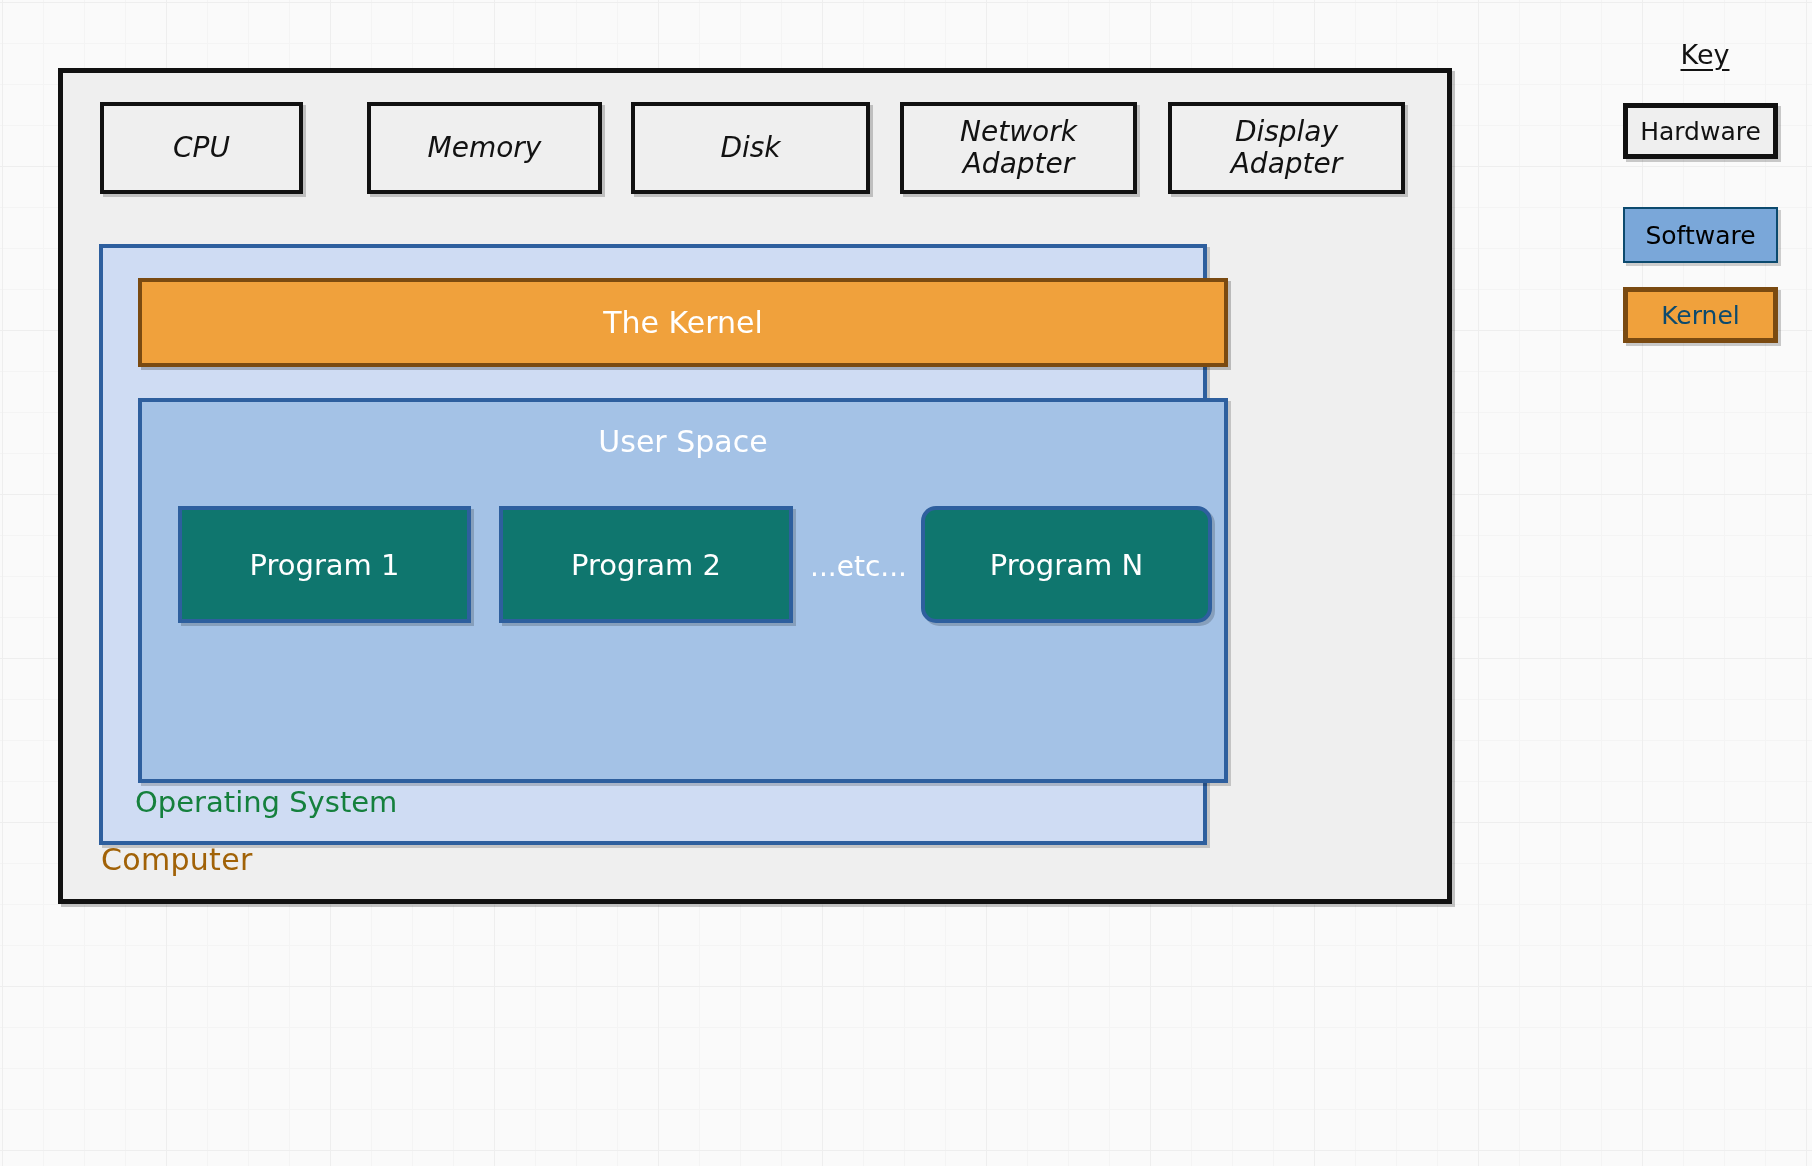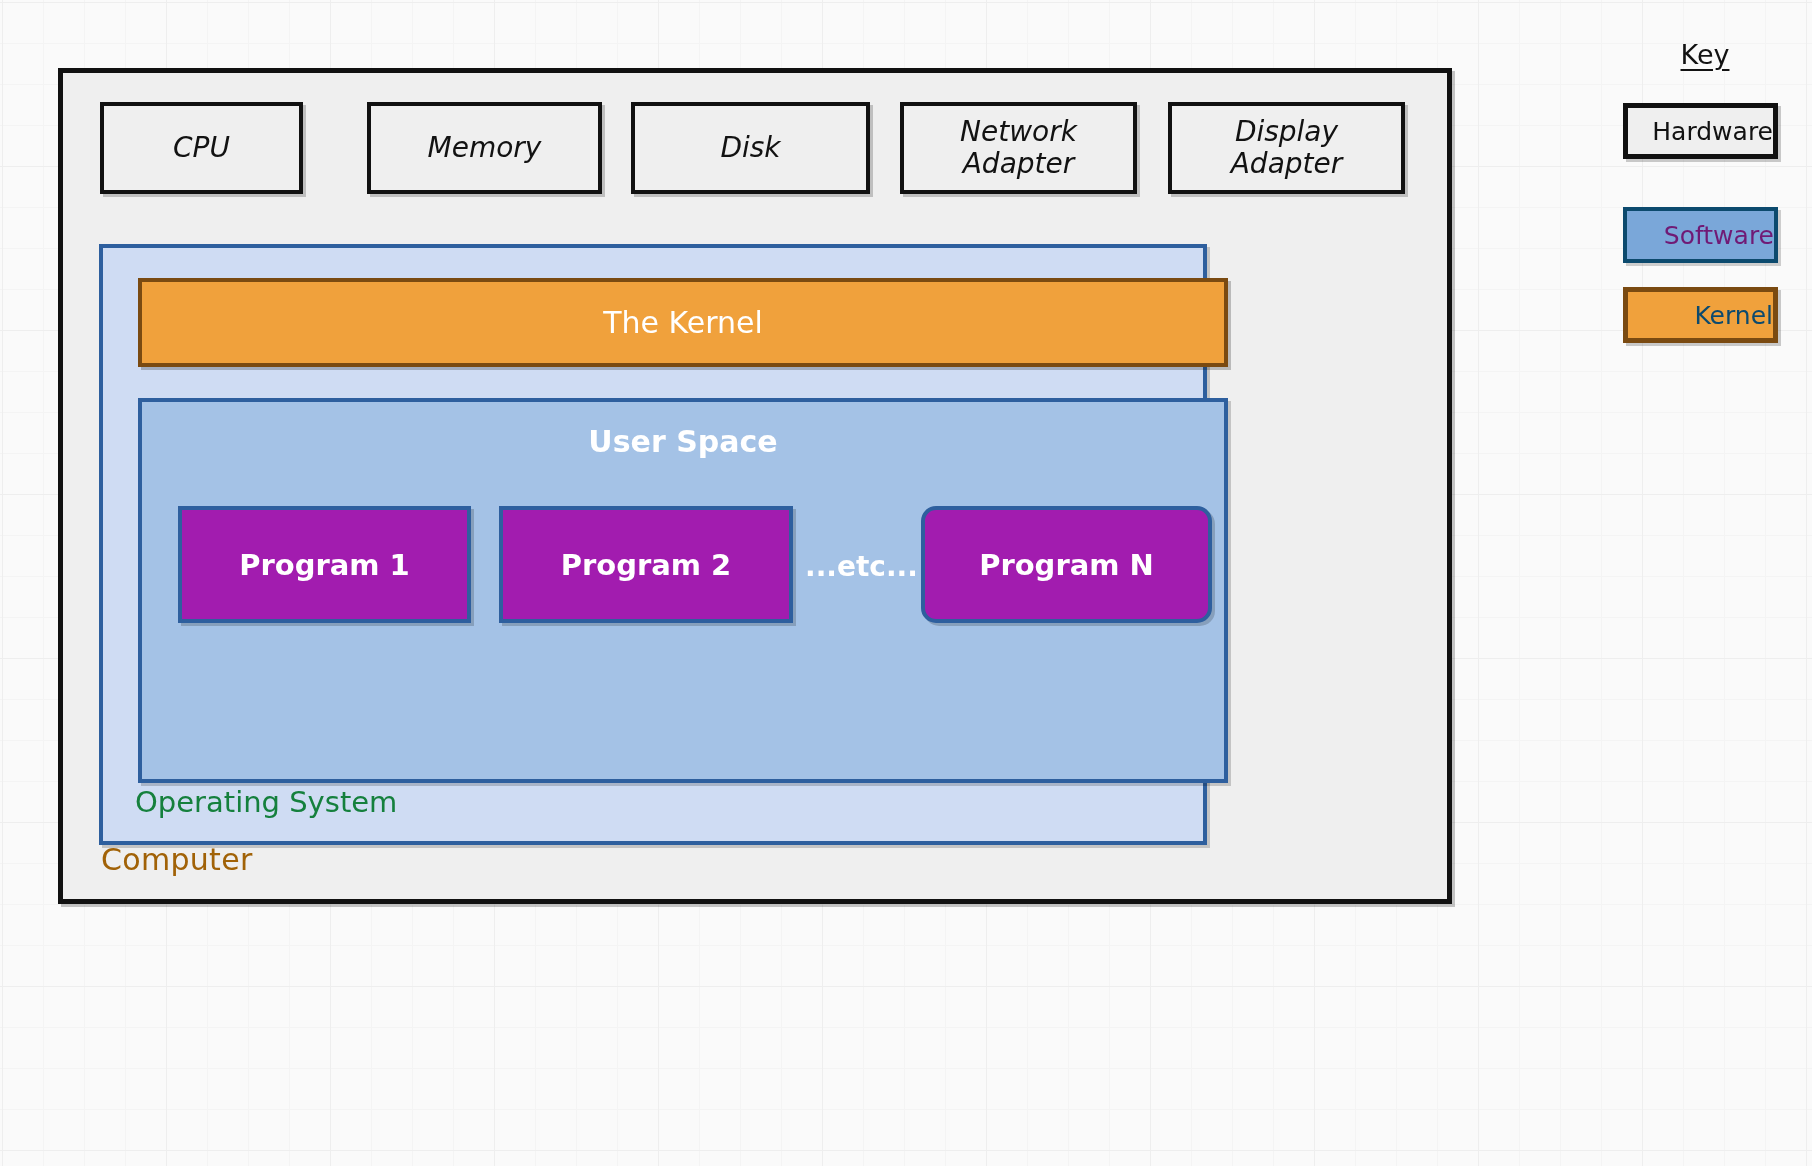--- a/index.html
+++ b/index.html
@@ -120,37 +120,36 @@
   #userspace-box {
     position: absolute;
     left: 35px;
     top: 150px;
     width: 1090px;
     height: 385px;
     background: #a4c2e6;
     border: 4px solid #2e5f9e;
     box-sizing: border-box;
     box-shadow: 3px 3px 0 rgba(0,0,0,0.18);
-    font-weight: bold;
   }
   #userspace-label {
     position: absolute;
     top: 22px;
     left: 0;
     right: 0;
     text-align: center;
     font-size: 30px;
     color: #ffffff;
   }
 
   .prog-box {
     position: absolute;
     top: 104px;
     height: 117px;
-    background: #a21caf;
+    background: #0f766e;
     border: 4px solid #2e5f9e;
     box-sizing: border-box;
     box-shadow: 3px 3px 0 rgba(0,0,0,0.18);
     display: flex;
     align-items: center;
     justify-content: center;
     font-size: 29px;
     color: #ffffff;
   }
   #prog-1 { left: 36px;  width: 293px; }
@@ -187,35 +186,35 @@
     text-underline-offset: 5px;
   }
   .key-box {
     position: absolute;
     left: 8px;
     width: 155px;
     height: 56px;
     box-sizing: border-box;
     display: flex;
     align-items: center;
-    justify-content: flex-end;
+    justify-content: center;
     font-size: 25px;
   }
   #key-hardware {
     top: 73px;
     background: #efefef;
     border: 5px solid #111111;
     color: #121212;
     box-shadow: 3px 3px 0 rgba(0,0,0,0.20);
   }
   #key-software {
     top: 177px;
     background: #7aa7d9;
-    border: 4px solid #0c4a6e;
-    color: #701a75;
+    border: 2px solid #0c4a6e;
+    color: #000000;
     box-shadow: 3px 3px 0 rgba(0,0,0,0.18);
   }
   #key-kernel {
     top: 257px;
     background: #f0a13c;
     border: 5px solid #7a4a11;
     color: #0c4a6e;
     box-shadow: 3px 3px 0 rgba(0,0,0,0.20);
   }
 </style>

